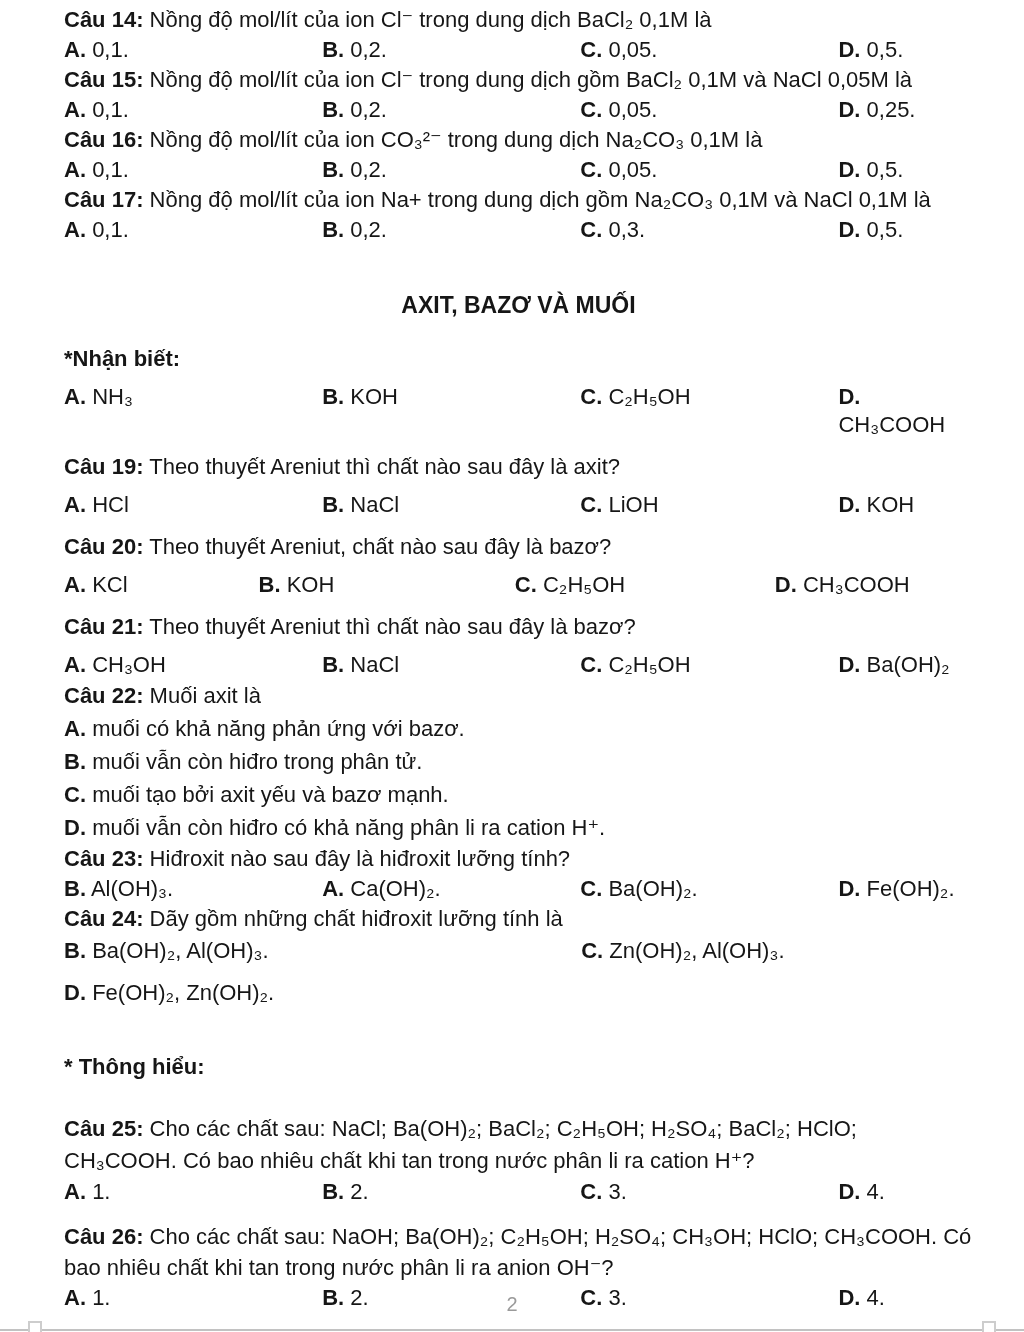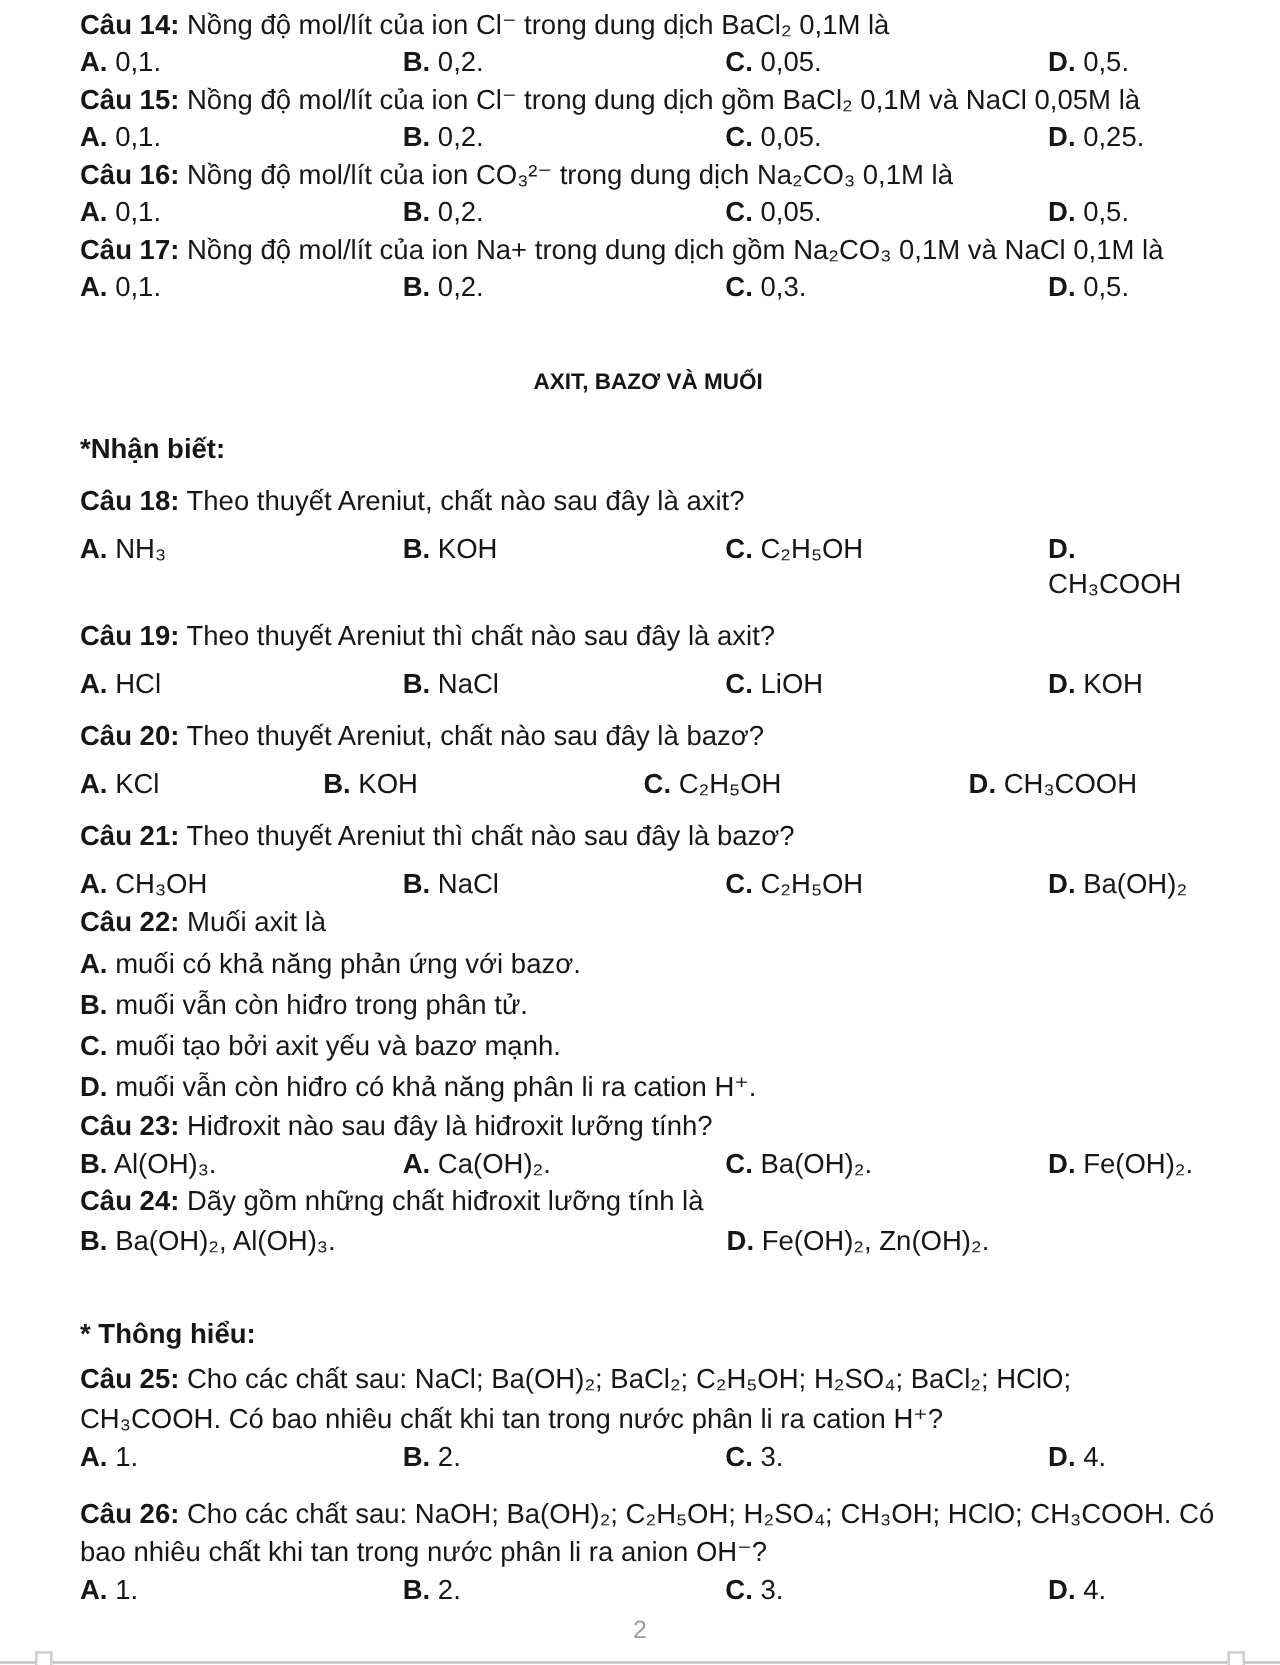--- a/index.html
+++ b/index.html
@@ -5,27 +5,27 @@
   *{box-sizing:border-box}
   html,body{margin:0;padding:0}
   body{position:relative;width:1024px;height:1332px;overflow:hidden;background:#ffffff;color:#161616;
        font-family:"Liberation Sans","DejaVu Sans",sans-serif;font-size:22px}
   .content{padding:5px 51px 0 64px}
   b{font-weight:700}
   .sec1 .line{line-height:30px}
   .opts4{display:grid;grid-template-columns:28.4% 28.4% 28.4% 1fr}
   .opts4.narrow{grid-template-columns:21.4% 28.2% 28.6% 1fr}
   .opts2{display:grid;grid-template-columns:56.9% 1fr;row-gap:9px}
-  .heading{margin-top:44px;text-align:center;font-weight:700;font-size:18px;line-height:32px}
+  .heading{margin-top:44px;text-align:center;font-weight:700;font-size:23px;line-height:32px}
   .subhead{margin-top:24px;font-weight:700;line-height:28px}
   .gap .qline{margin-top:14px;line-height:28px}
   .gap .opts{margin-top:10px;line-height:28px}
   .tight .line{line-height:33px}
   .tight30 .line{line-height:30px}
-  .q25 .qline{margin-top:6px;line-height:32px}
+  .q25 .qline{margin-top:32px;line-height:32px}
   .q26 .qline{margin-top:14px;line-height:31px}
   .q25 .opts,.q26 .opts{line-height:30px}
   .q24 .opts2 .line{line-height:33px}
   .pagenum{position:absolute;left:0;width:100%;bottom:16px;text-align:center;color:#9a9a9a;font-size:20px}
   .bottom-rule{position:absolute;left:0;bottom:1px;width:100%;height:2px;background:#c2c2c2}
   .corner{position:absolute;bottom:0;width:14px;height:11px;border:2px solid #cdcdcd;border-bottom:none;background:#fff}
   .corner.left{left:28px}
   .corner.right{right:28px}
 </style>
 </head>
@@ -75,21 +75,20 @@
       </div>
     </div>
   </div>
 
   <div class="heading">AXIT, BAZƠ VÀ MUỐI</div>
   <div class="subhead">*Nhận biết:</div>
 
   <div class="gap">
 
     <div class="q">
-      <div class="qline"><b>Câu 18:</b> <span>Theo thuyết Areniut, chất nào sau đây là axit?</span></div>
       <div class="opts opts4">
         <div class="opt"><b>A.</b> <span>NH₃</span></div>
         <div class="opt"><b>B.</b> <span>KOH</span></div>
         <div class="opt"><b>C.</b> <span>C₂H₅OH</span></div>
         <div class="opt"><b>D.</b> <span>CH₃COOH</span></div>
       </div>
     </div>
 
     <div class="q">
       <div class="qline"><b>Câu 19:</b> <span>Theo thuyết Areniut thì chất nào sau đây là axit?</span></div>
@@ -137,20 +136,21 @@
       <div class="opt"><b>A.</b> <span>Ca(OH)₂.</span></div>
       <div class="opt"><b>C.</b> <span>Ba(OH)₂.</span></div>
       <div class="opt"><b>D.</b> <span>Fe(OH)₂.</span></div>
     </div>
   </div>
 
   <div class="q q24 tight30">
     <div class="line"><b>Câu 24:</b> <span>Dãy gồm những chất hiđroxit lưỡng tính là</span></div>
     <div class="opts opts2">
       <div class="line opt"><b>B.</b> <span>Ba(OH)₂, Al(OH)₃.</span></div>
+      <div class="line opt"><b>C.</b> <span>Zn(OH)₂, Al(OH)₃.</span></div>
       <div class="line opt"><b>D.</b> <span>Fe(OH)₂, Zn(OH)₂.</span></div>
     </div>
   </div>
 
   <div class="subhead" style="margin-top:44px">* Thông hiểu:</div>
 
   <div class="q q25">
     <div class="qline"><b>Câu 25:</b> <span>Cho các chất sau: NaCl; Ba(OH)₂; BaCl₂; C₂H₅OH; H₂SO₄; BaCl₂; HClO; CH₃COOH. Có bao nhiêu chất khi tan trong nước phân li ra cation H⁺?</span></div>
     <div class="opts opts4">
       <div class="opt"><b>A.</b> <span>1.</span></div>

